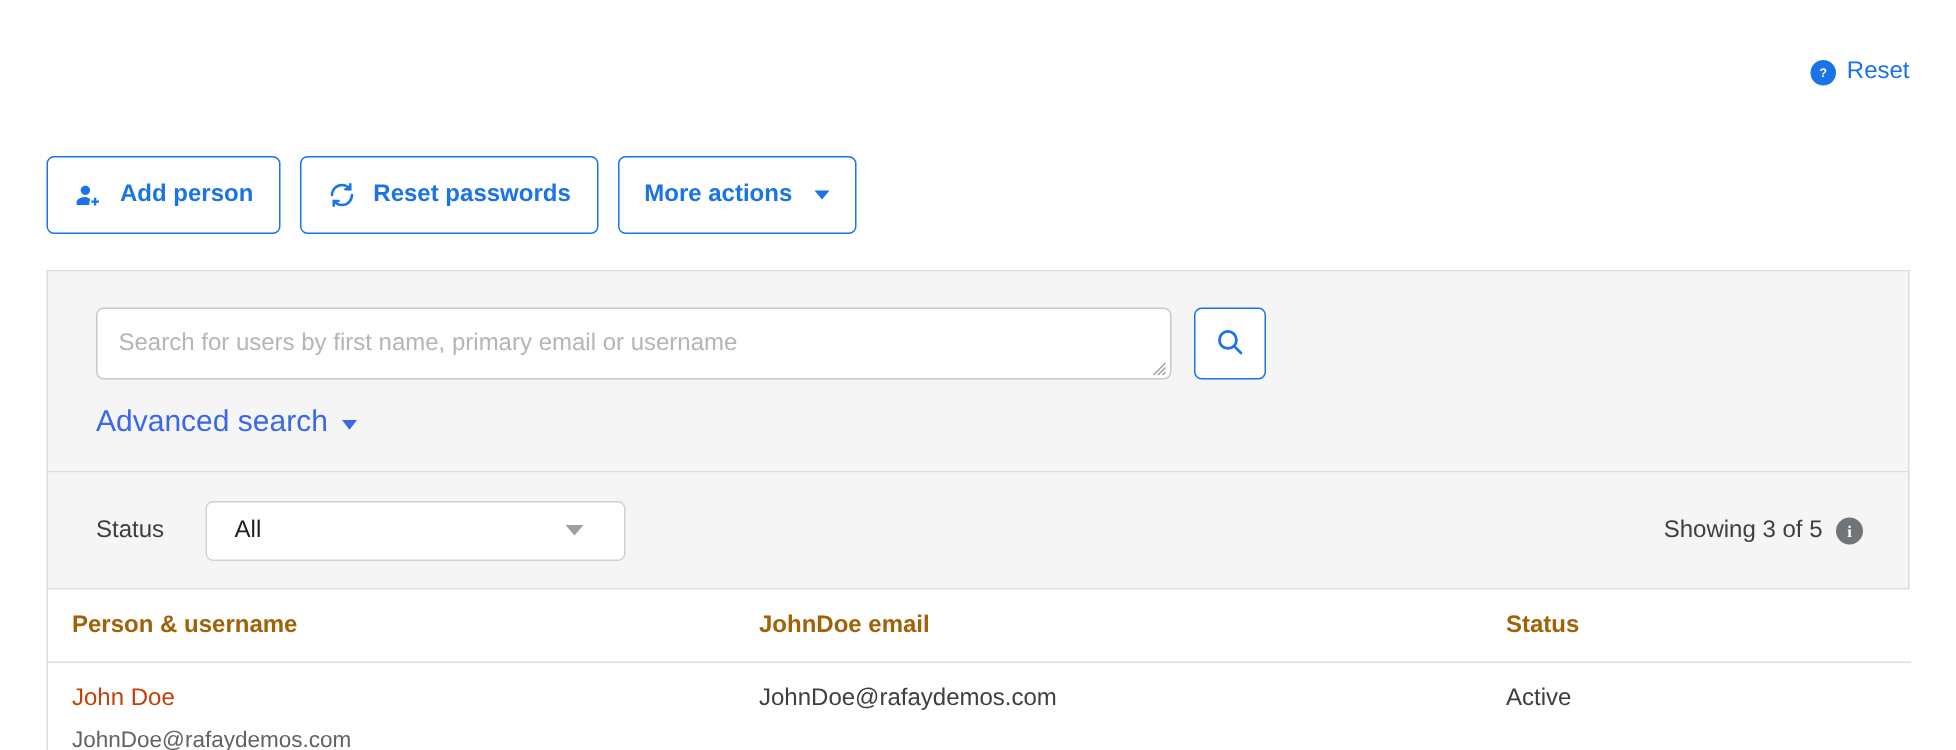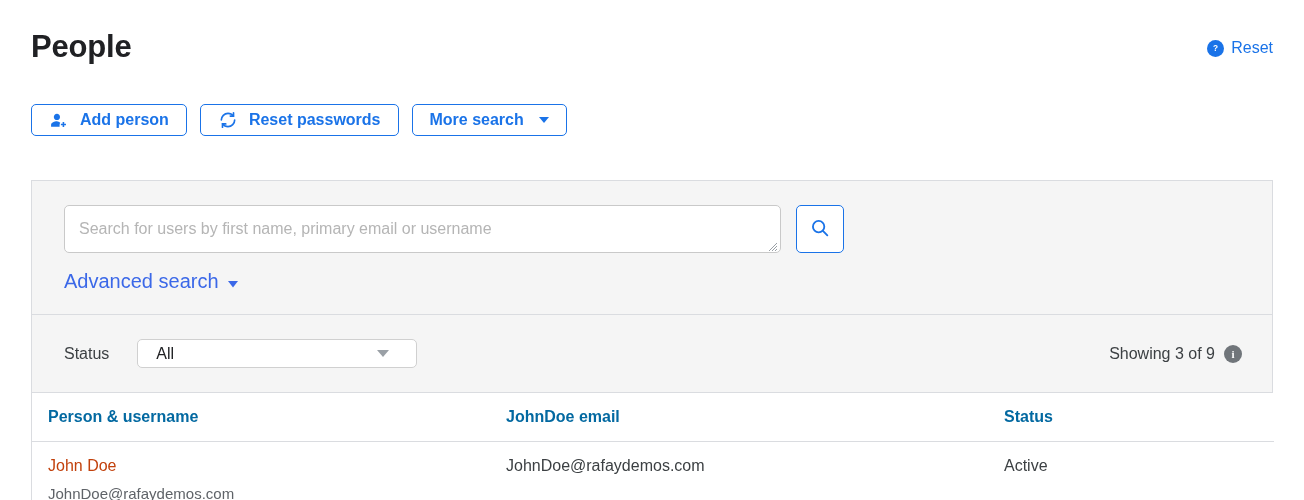--- a/index.html
+++ b/index.html
@@ -63,21 +63,21 @@
   
   .action-bar {
     position: absolute;
     left: 31px;
     top: 104px;
     display: flex;
     align-items: flex-start;
     gap: 13px;
   }
   .btn-outline {
-    height: 32px;
+    height: 52px;
     border: 1px solid #1a73e8;
     border-radius: 5px;
     background: #ffffff;
     color: #1a73e8;
     font-family: "Liberation Sans", sans-serif;
     font-size: 16px;
     font-weight: 700;
     display: inline-flex;
     align-items: center;
     gap: 11px;
@@ -173,21 +173,21 @@
   }
   .filter-label {
     font-size: 16px;
     color: #3c4043;
     margin-right: 28px;
     line-height: 20px;
   }
   .status-select {
     position: relative;
     width: 280px;
-    height: 29px;
+    height: 40px;
     background: #fff;
     border: 1px solid #d0d0d0;
     border-radius: 5px;
     display: flex;
     align-items: center;
     padding: 0 27px 0 18px;
     cursor: pointer;
     font-size: 16px;
     color: #202124;
   }
@@ -222,21 +222,21 @@
   .people-table {
     width: 100%;
     border-collapse: collapse;
     background: #fff;
     table-layout: fixed;
   }
   .people-table th {
     text-align: left;
     font-size: 16px;
     font-weight: 700;
-    color: #0369a1;
+    color: #a16207;
     padding: 14px 16px 14px 16px;
     border-bottom: 1px solid #dadce0;
     line-height: 20px;
   }
   .people-table td {
     font-size: 16px;
     color: #3c4043;
     padding: 14px 16px 16px 16px;
     border-bottom: 1px solid #e4e4e4;
     vertical-align: top;
@@ -258,21 +258,20 @@
     display: block;
     line-height: 19px;
   }
 </style>
 </head>
 <body>
 
 <div class="page">
 
   <div class="page-header">
-    <h1 class="page-title">People</h1>
 
     <a class="help-link">
       <span class="icon-help-circle">
         <svg width="11" height="11" viewBox="0 0 24 24" aria-hidden="true">
           <text x="12" y="18" text-anchor="middle" font-family="Liberation Sans, sans-serif" font-size="18" font-weight="700" fill="#ffffff">?</text>
         </svg>
       </span>
       <span class="help-text">Reset</span>
     </a>
   </div>
@@ -296,21 +295,21 @@
           <path d="M20 12a8 8 0 0 1-8 8 8 8 0 0 1-6.4-3.2"></path>
           <path d="M4 12a8 8 0 0 1 8-8 8 8 0 0 1 6.4 3.2"></path>
           <path d="M18.6 3.4v3.9h-3.9" fill="none"></path>
           <path d="M5.4 20.6v-3.9h3.9" fill="none"></path>
         </svg>
       </span>
       <span>Reset passwords</span>
     </button>
 
     <button class="btn-outline">
-      <span>More search</span>
+      <span>More actions</span>
       <span class="caret-blue"></span>
     </button>
   </div>
 
   <div class="panel">
 
     <div class="panel-search">
       <div class="search-row">
         <div class="search-box">
           <textarea class="search-input" rows="1" placeholder="Search for users by first name, primary email or username" style=""></textarea>
@@ -345,21 +344,21 @@
 
     <div class="panel-filter">
       <span class="filter-label">Status</span>
 
       <div class="status-select">
         <span class="sel-val">All</span>
         <span class="caret-gray"></span>
       </div>
 
       <div class="showing">
-        <span>Showing 3 of 9</span>
+        <span>Showing 3 of 5</span>
         <span class="icon-info-circle">
           <svg width="10" height="12" viewBox="0 0 10 12" aria-hidden="true">
             <text x="5" y="10" text-anchor="middle" font-family="Liberation Serif, serif" font-size="11" font-weight="700" fill="#ffffff">i</text>
           </svg>
         </span>
       </div>
     </div>
 
     <table class="people-table">
       <thead>

